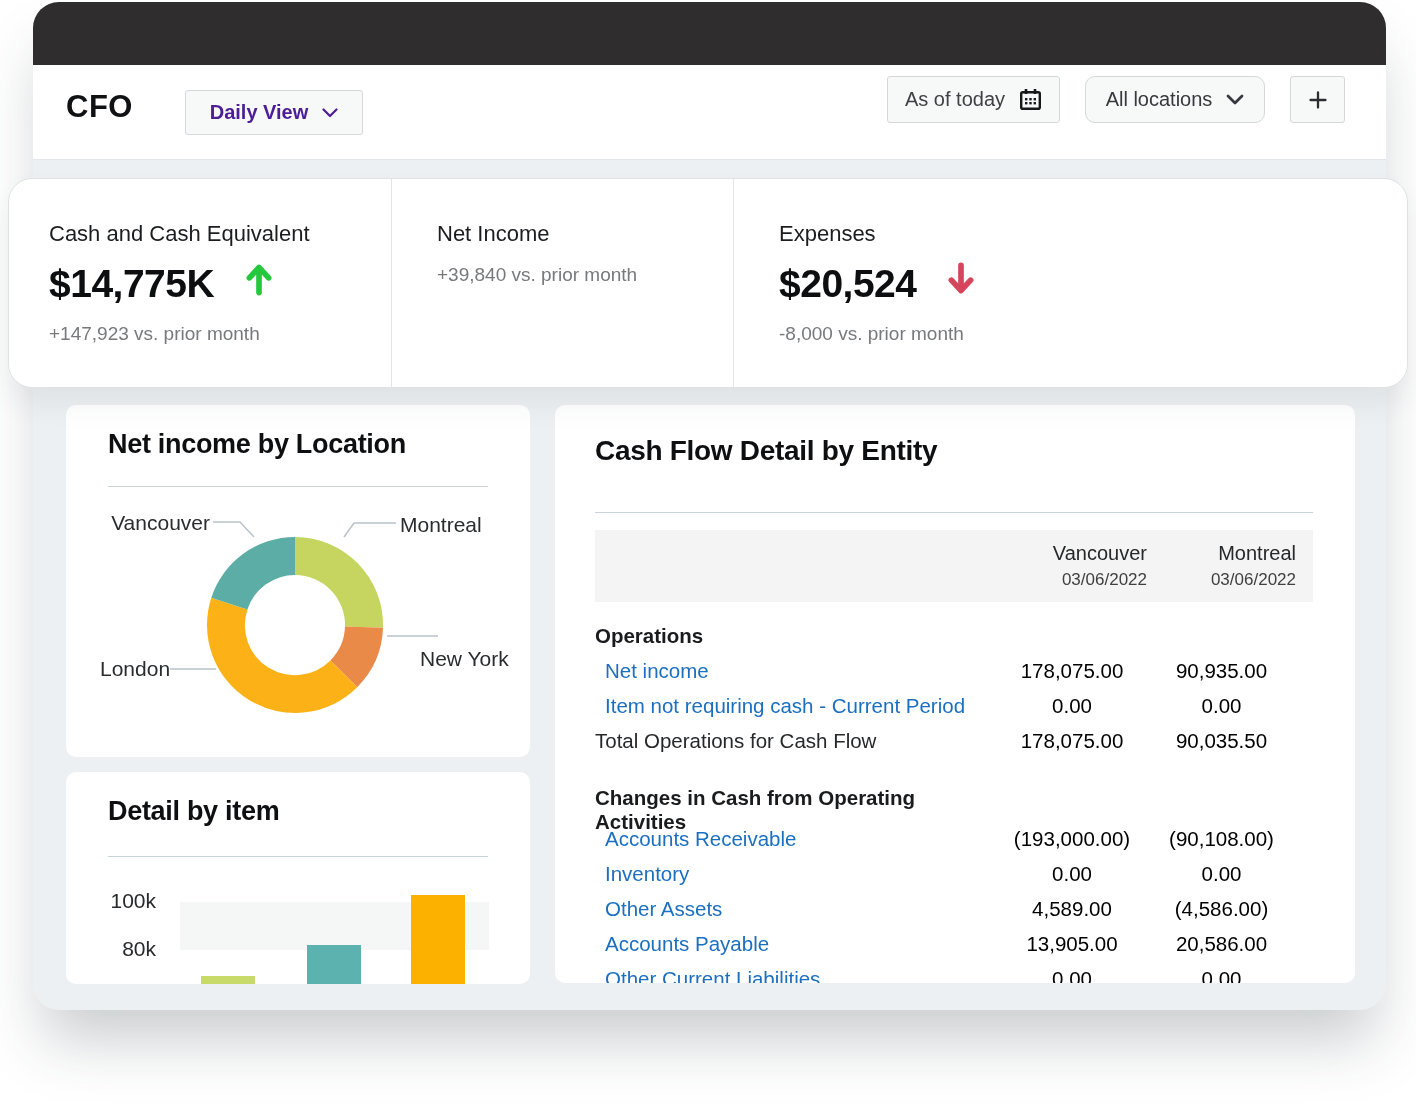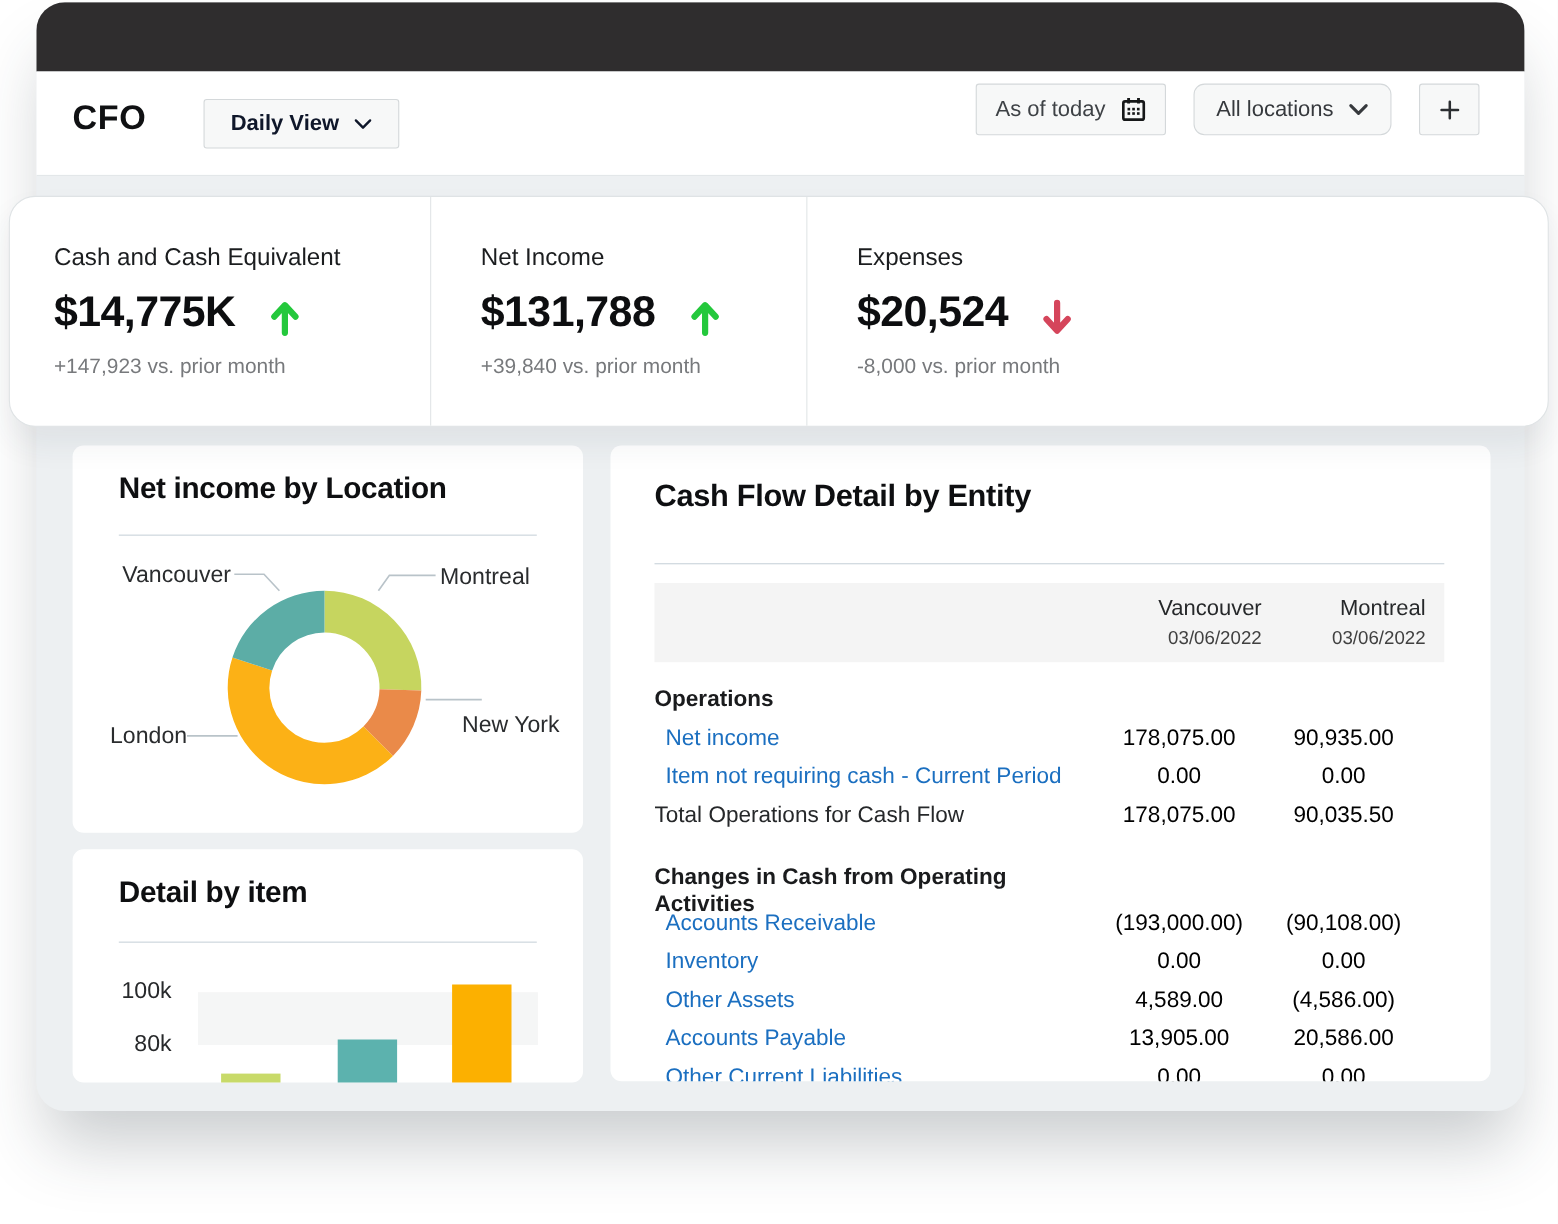--- a/index.html
+++ b/index.html
@@ -16,39 +16,39 @@
   .topbar{ height:63px; background:var(--topbar,#2f2d2e); }
   .appheader{
     position:relative; height:95px; background:#ffffff; border-bottom:1px solid #e3e7e9;
   }
   .app-title{ position:absolute; left:33px; top:24px; font-size:31px; font-weight:700; letter-spacing:.5px; color:#101113; }
   .btn{
     display:flex; align-items:center; justify-content:center; gap:14px;
     background:#f7f8f8; border:1px solid #d4d8da; border-radius:3px;
     font-size:20px; color:#2b2e31; cursor:pointer; font-family:inherit;
   }
-  .view-btn{ position:absolute; left:152px; top:25px; width:178px; height:45px; font-weight:700; color:#0f172a; }
+  .view-btn{ position:absolute; left:152px; top:25px; width:178px; height:45px; font-weight:700; color:#4c1d95; }
   .header-right{ position:absolute; right:41px; top:11px; display:flex; gap:25px; height:47px; }
   .date-btn{ width:173px; color:#3e4246; }
   .loc-btn{ width:180px; color:#36393d;border-radius:10px; }
   .plus-btn{ width:55px; color:#2b2e31; }
   .chev{ display:inline-block; }
   .icn{ color:#161819; }
 
   
   .kpi-strip{
     position:absolute; left:8px; top:178px; width:1400px; height:210px;
     background:#ffffff; border:1px solid #dfe3e5; border-radius:24px;
     box-shadow:0 16px 28px rgba(45,55,65,.07);
     display:grid; grid-template-columns:382px 342px 342px 1fr;
   }
   .kpi-card{ padding:42px 10px 0 40px; }
   .kpi-card + .kpi-card{ border-left:1px solid #e2e5e7; padding-left:45px; }
   .kpi-label{ font-size:22px; color:#1b1d1f; margin-bottom:15px; }
-  .kpi-valuerow{ display:flex; align-items:flex-end; gap:30px; }
+  .kpi-valuerow{ display:flex; align-items:flex-start; gap:30px; }
   .kpi-value{ font-size:39px; font-weight:700; letter-spacing:-.5px; color:#0d0e10; }
   .arrow{ flex:none; }
   .trend-up .arrow{ color:var(--trend-up-green,#24c83c); }
   .trend-down .arrow{ color:var(--trend-down-red,#d5455b); transform:rotate(180deg); }
   .kpi-delta{ margin-top:17px; font-size:19px; color:#77797c; }
 
   
   .card{ position:absolute; background:#ffffff; border-radius:10px; }
   .card h2{ font-size:27px; font-weight:700; letter-spacing:-.3px; color:#0e0f11; }
   .rule{ position:absolute; left:42px; right:42px; height:1px; background:#c9d3da; }
@@ -250,26 +250,20 @@
       <div class="kpi-valuerow">
         <span class="kpi-value">$14,775K</span>
         <svg class="arrow" width="30" height="34" viewBox="0 0 26 30">
             <path d="M13 27 L13 6 M4.5 14 L13 4.8 L21.5 14" fill="none" stroke="currentColor" stroke-width="5" stroke-linecap="round" stroke-linejoin="round"></path>
           </svg>
       </div>
       <div class="kpi-delta">+147,923 vs. prior month</div>
     </div>
     <div class="kpi-card trend-up">
       <div class="kpi-label">Net Income</div>
-      <div class="kpi-valuerow">
-        <span class="kpi-value">$131,788</span>
-        <svg class="arrow" width="30" height="34" viewBox="0 0 26 30">
-            <path d="M13 27 L13 6 M4.5 14 L13 4.8 L21.5 14" fill="none" stroke="currentColor" stroke-width="5" stroke-linecap="round" stroke-linejoin="round"></path>
-          </svg>
-      </div>
       <div class="kpi-delta">+39,840 vs. prior month</div>
     </div>
     <div class="kpi-card trend-down">
       <div class="kpi-label">Expenses</div>
       <div class="kpi-valuerow">
         <span class="kpi-value">$20,524</span>
         <svg class="arrow" width="30" height="34" viewBox="0 0 26 30">
             <path d="M13 27 L13 6 M4.5 14 L13 4.8 L21.5 14" fill="none" stroke="currentColor" stroke-width="5" stroke-linecap="round" stroke-linejoin="round"></path>
           </svg>
       </div>

